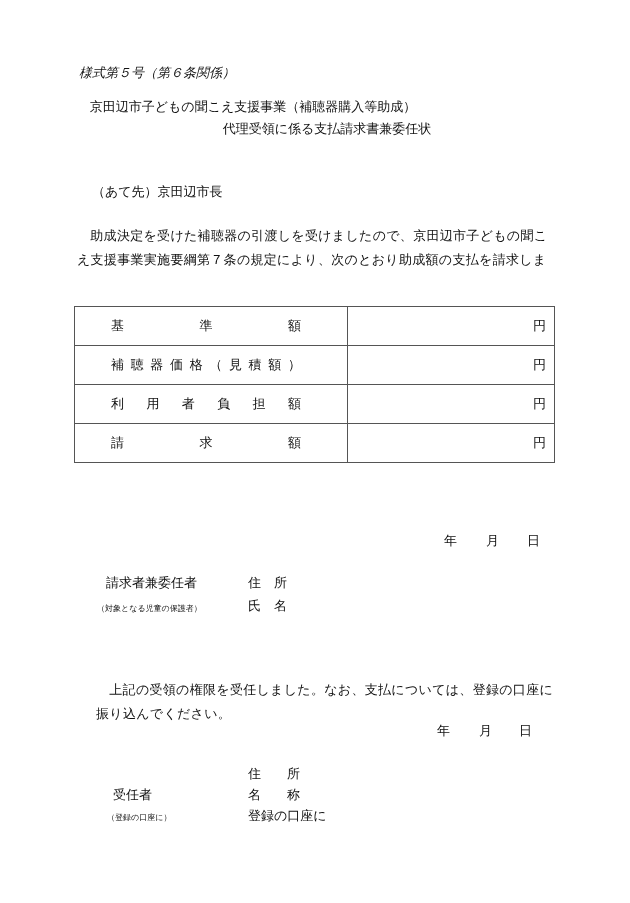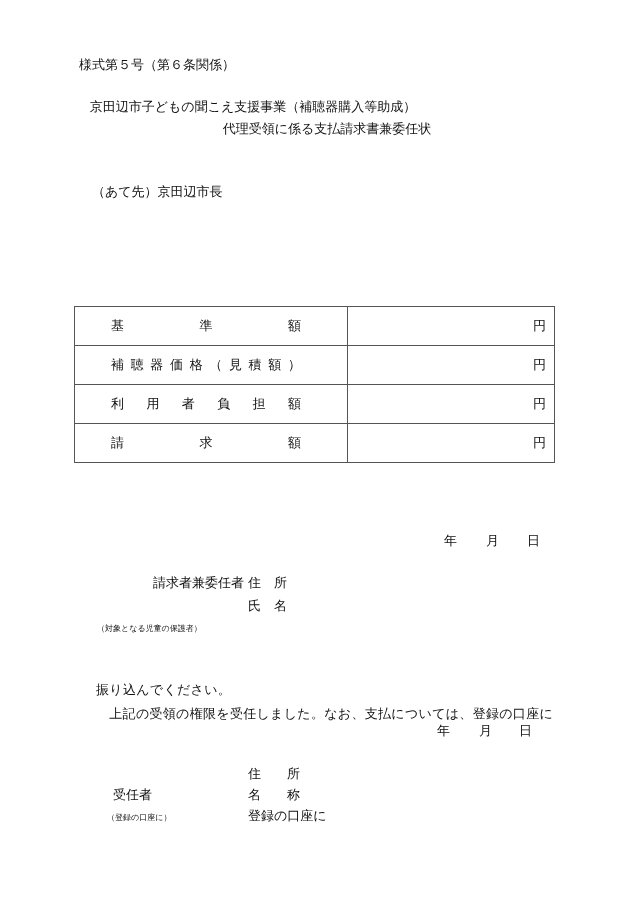--- a/index.html
+++ b/index.html
@@ -10,28 +10,30 @@
   table.amt { position:absolute; left:74px; top:306px; width:481px; border-collapse:collapse; }
   table.amt td { border:1px solid #555; height:38px; padding:0; font-size:13px; }
   table.amt td.label { width:272px; position:relative; }
   table.amt td.value { text-align:right; padding-right:8px; }
   .lbl { position:absolute; left:36px; right:46px; top:0; bottom:0; display:flex; align-items:center; justify-content:space-between; }
   .para { position:absolute; left:77px; width:478px; line-height:24px; font-size:13px; letter-spacing:0.3px; }
 </style>
 </head>
 <body>
 
-<div class="abs" style="left:79px;top:56px;">様式第５号（第６条関係）</div>
+<div class="abs" style="left:79px;top:64px;font-style:italic;">様式第５号（第６条関係）</div>
 
 <div class="abs" style="left:0;width:506px;text-align:center;top:98px;">京田辺市子どもの聞こえ支援事業（補聴器購入等助成）</div>
 <div class="abs" style="left:12px;width:630px;text-align:center;top:120px;">代理受領に係る支払請求書兼委任状</div>
 
 <div class="abs" style="left:92px;top:183px;text-align:right;">（あて先）京田辺市長</div>
 
 <div class="para" style="top:224px;">
+  <div>　助成決定を受けた補聴器の引渡しを受けましたので、京田辺市子どもの聞こ</div>
+  <div>え支援事業実施要綱第７条の規定により、次のとおり助成額の支払を請求しま</div>
 </div>
 
 <table class="amt">
   <tbody>
       <tr>
     <td class="label">
       <div class="lbl">
         <span>基</span>
         <span>準</span>
         <span>額</span>
@@ -81,28 +83,28 @@
   </tr>
 </tbody>
   </table>
 
 <div>
   <span class="abs" style="left:444px;top:532px;">年</span>
   <span class="abs" style="left:486px;top:532px;">月</span>
   <span class="abs" style="left:527px;top:532px;">日</span>
 </div>
 
-<div class="abs" style="left:106px;top:574px;margin-left:47px;">請求者兼委任者</div>
-<div class="abs small" style="left:97px;top:623px;text-align:right;">（対象となる児童の保護者）</div>
+<div class="abs" style="left:106px;top:574px;">請求者兼委任者</div>
+<div class="abs small" style="left:97px;top:603px;text-align:right;">（対象となる児童の保護者）</div>
 <div class="abs" style="left:248px;top:574px;">住　所</div>
 <div class="abs" style="left:248px;top:597px;">氏　名</div>
 
 <div class="para" style="top:678px;left:96px;width:470px;">
+  <div>　上記の受領の権限を受任しました。なお、支払については、登録の口座に</div>
   <div>振り込んでください。</div>
-  <div>　上記の受領の権限を受任しました。なお、支払については、登録の口座に</div>
 </div>
 
 <div>
   <span class="abs" style="left:437px;top:722px;">年</span>
   <span class="abs" style="left:479px;top:722px;">月</span>
   <span class="abs" style="left:519px;top:722px;">日</span>
 </div>
 
 <div class="abs" style="left:248px;top:765px;">住　　所</div>
 <div class="abs" style="left:113px;top:786px;">受任者</div>

